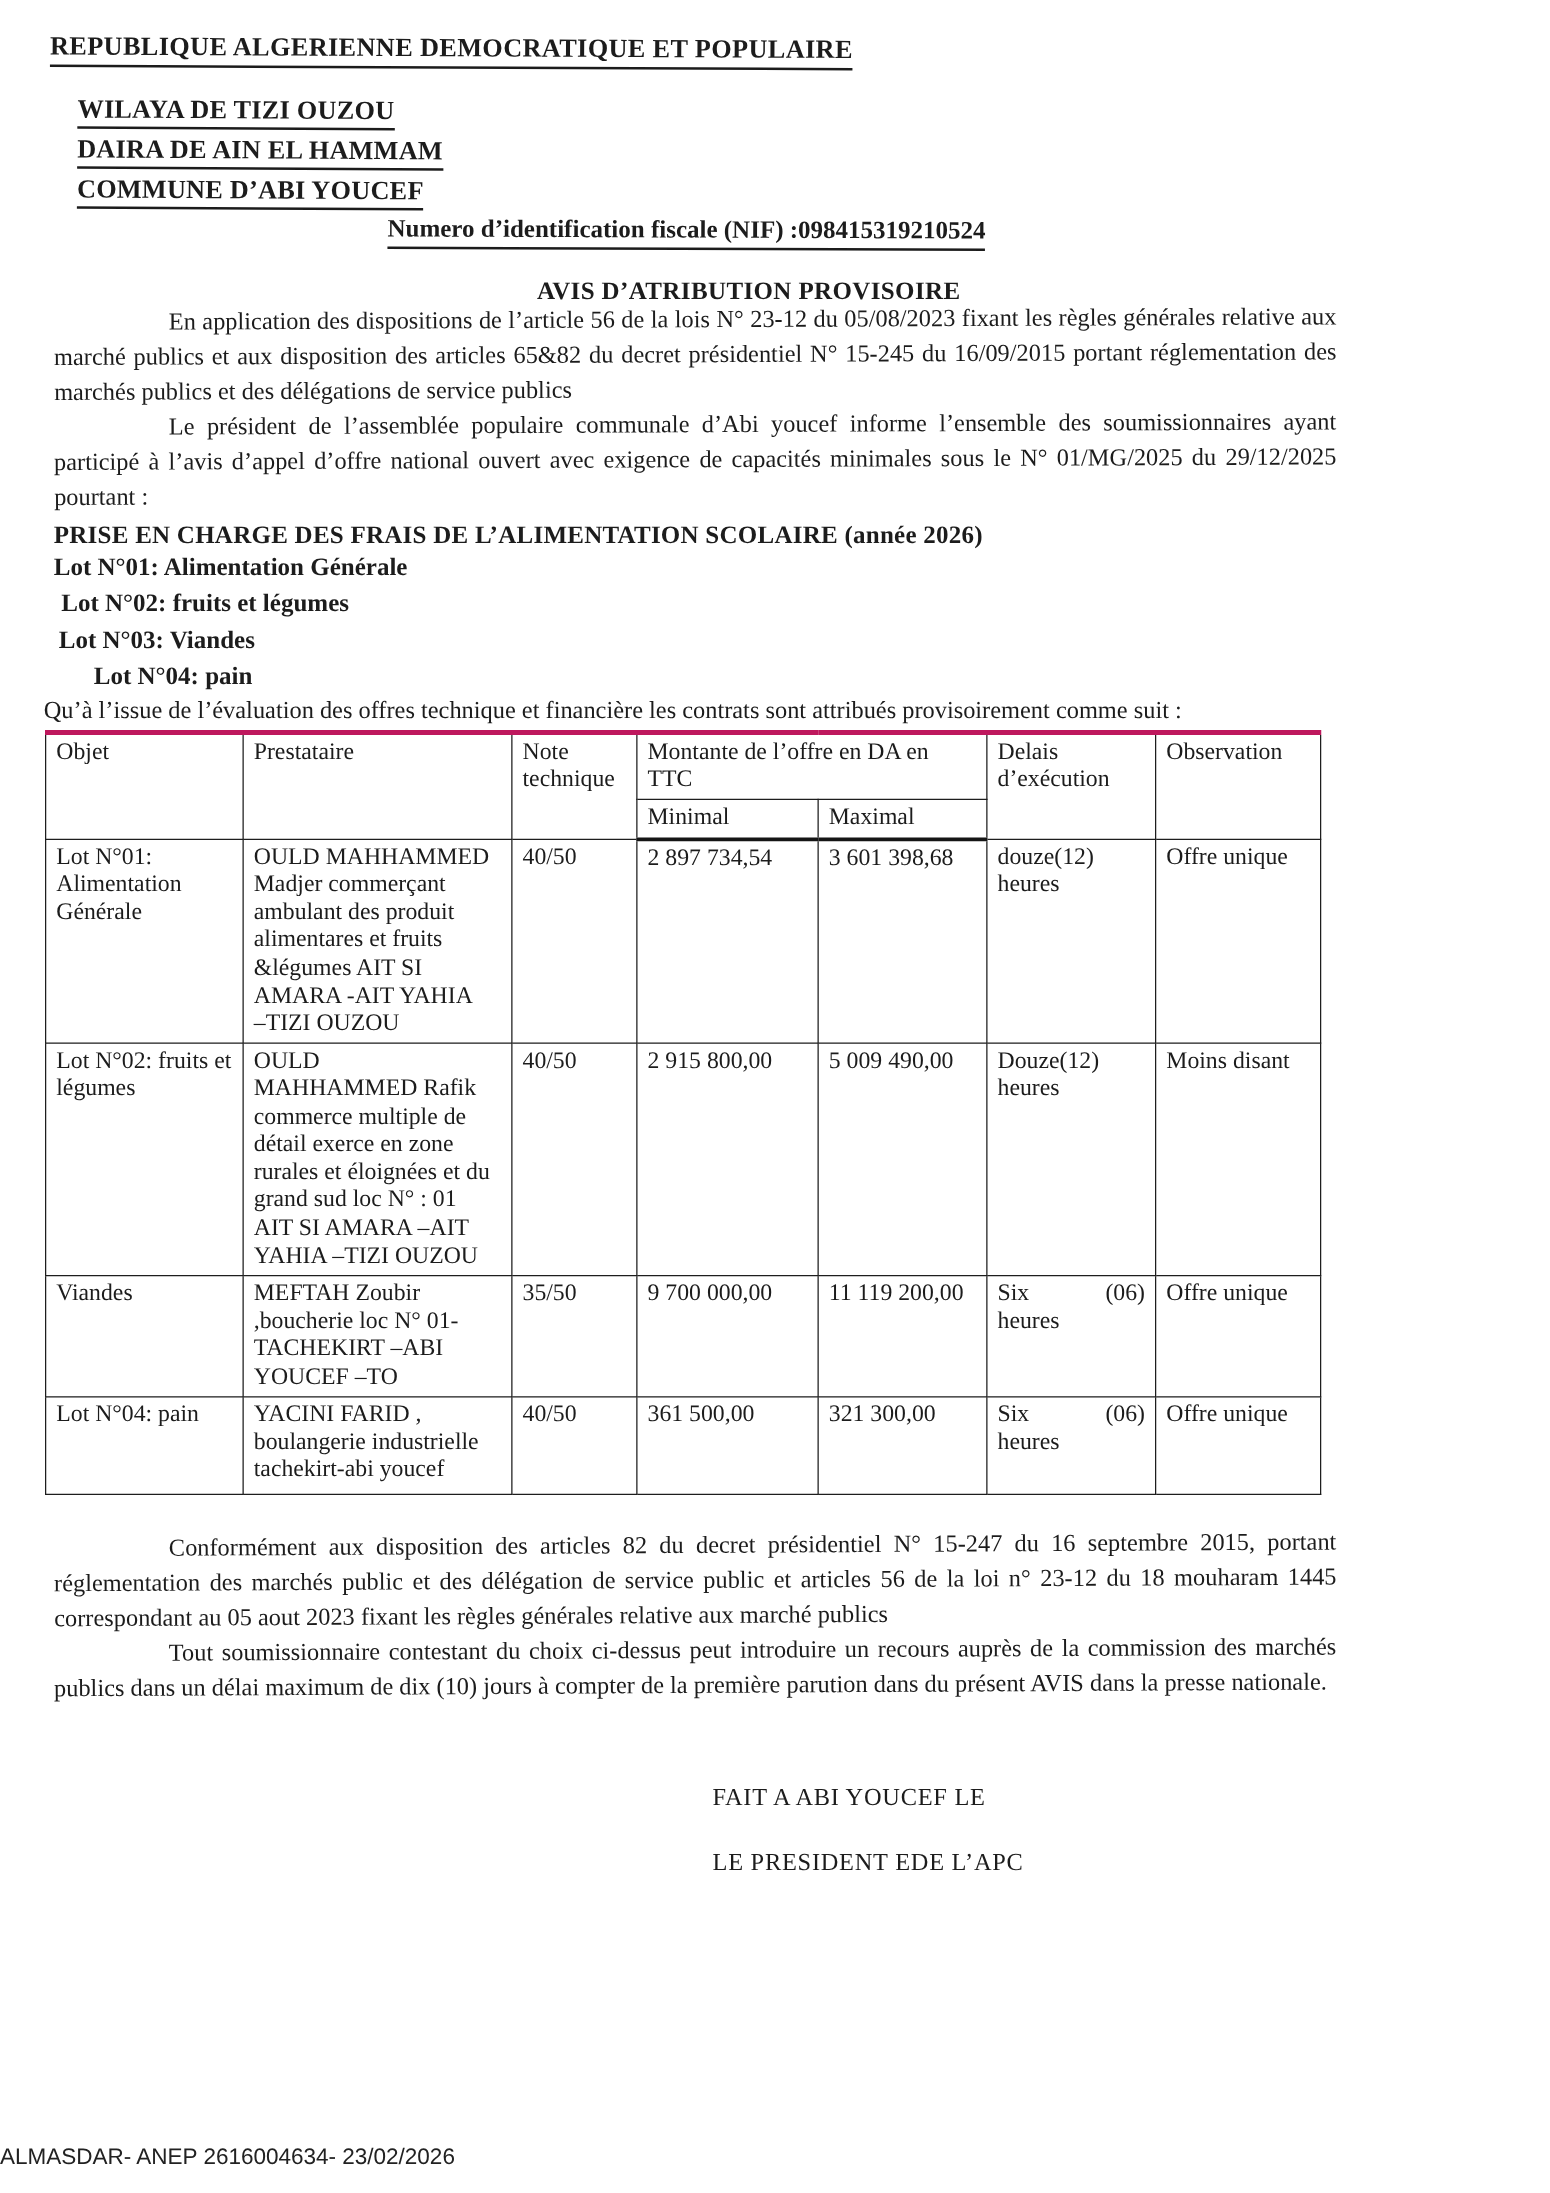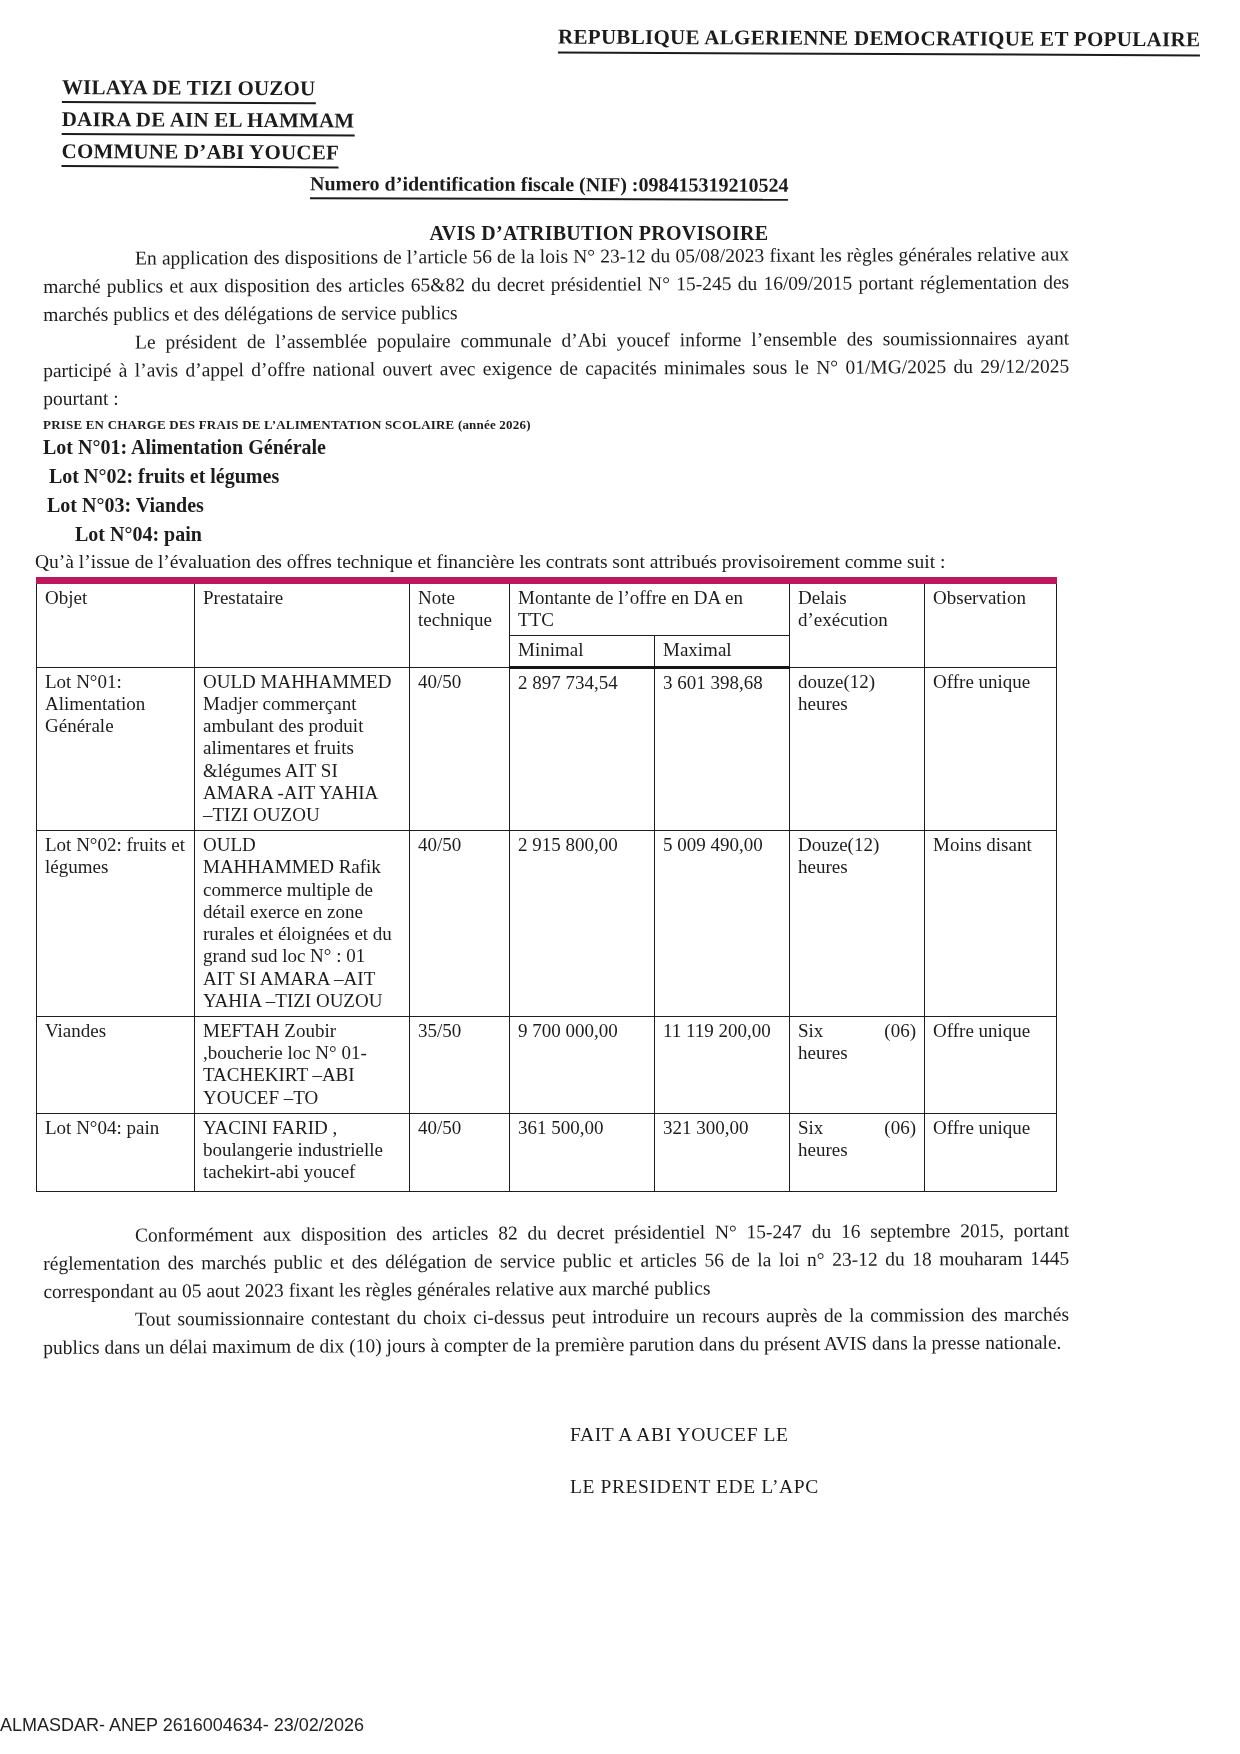--- a/index.html
+++ b/index.html
@@ -4,21 +4,21 @@
 <style>
   html,body{margin:0;padding:0;}
   body{
     width:1240px;height:1754px;background:#ffffff;position:relative;
     font-family:"Liberation Serif", serif;color:#1c1c1c;
     -webkit-font-smoothing:antialiased;
   }
   .page{position:relative;width:1240px;height:1754px;overflow:hidden;}
 
   
-  .header{width:1160px;margin:0 auto;padding-top:26px;text-align:right;}
+  .header{width:1160px;margin:0 auto;padding-top:26px;text-align:left;}
   .republic-title{
     display:inline-block;font-weight:bold;font-size:21px;letter-spacing:.3px;
     border-bottom:2.5px solid #1c1c1c;padding-bottom:2px;transform:rotate(.25deg);
   }
   .org-block{margin:20px 0 0 62px;text-align:left;transform:rotate(.3deg);transform-origin:left top;}
   .org-line{
     display:table;font-weight:bold;font-size:21px;letter-spacing:.2px;
     border-bottom:2.5px solid #1c1c1c;padding-bottom:1px;margin-bottom:4px;
   }
   .nif-line{
@@ -26,35 +26,35 @@
     border-bottom:2.5px solid #1c1c1c;padding-bottom:2px;transform:rotate(.2deg);
   }
 
   
   .notice-title{width:1150px;text-align:center;font-weight:bold;font-size:20px;
     letter-spacing:.3px;margin-top:22px;margin-left:24px;}
   .content{width:1026px;margin-left:43px;}
   .para{font-size:19.5px;line-height:28px;text-align:justify;transform:rotate(-.25deg);
     transform-origin:left top;}
   .para.indent{text-indent:92px;}
-  .project-title{font-weight:bold;font-size:13px;margin-top:4px;letter-spacing:.2px;}
+  .project-title{font-weight:bold;font-size:20px;margin-top:4px;letter-spacing:.2px;}
   .lot-line{font-weight:bold;font-size:20px;line-height:29px;}
   .lot-line.l2{margin-left:6px;}
   .lot-line.l3{margin-left:4px;}
   .lot-line.l4{margin-left:32px;}
   .table-intro{font-size:19.5px;margin-left:-8px;line-height:26px;}
 
   
   table.attr{border-collapse:collapse;table-layout:fixed;width:1020px;margin:2px 0 0 36px;
     font-size:19px;line-height:1.17;}
   table.attr th,table.attr td{
     border:1.5px solid #1d1d1d;padding:3px 8px 4px 8px;vertical-align:top;
     text-align:left;font-weight:normal;overflow:hidden;
   }
-  table.attr{border-top:7px solid #be185d;}
+  table.attr{border-top:4px solid #be185d;}
   table.attr thead tr.sub th{border-bottom:3px solid #151515;}
   table.attr thead th{height:auto;}
   td.objet,th.objet{font-weight:bold;}
   td.just{text-align:justify;}
   td.pre{white-space:pre-line;}
   td.center{text-align:center;}
   td.vmid{vertical-align:middle;}
   .delais-l1{display:flex;justify-content:space-between;}
   .money{padding-top:5px;}
   thead .grp{text-align:justify;}

